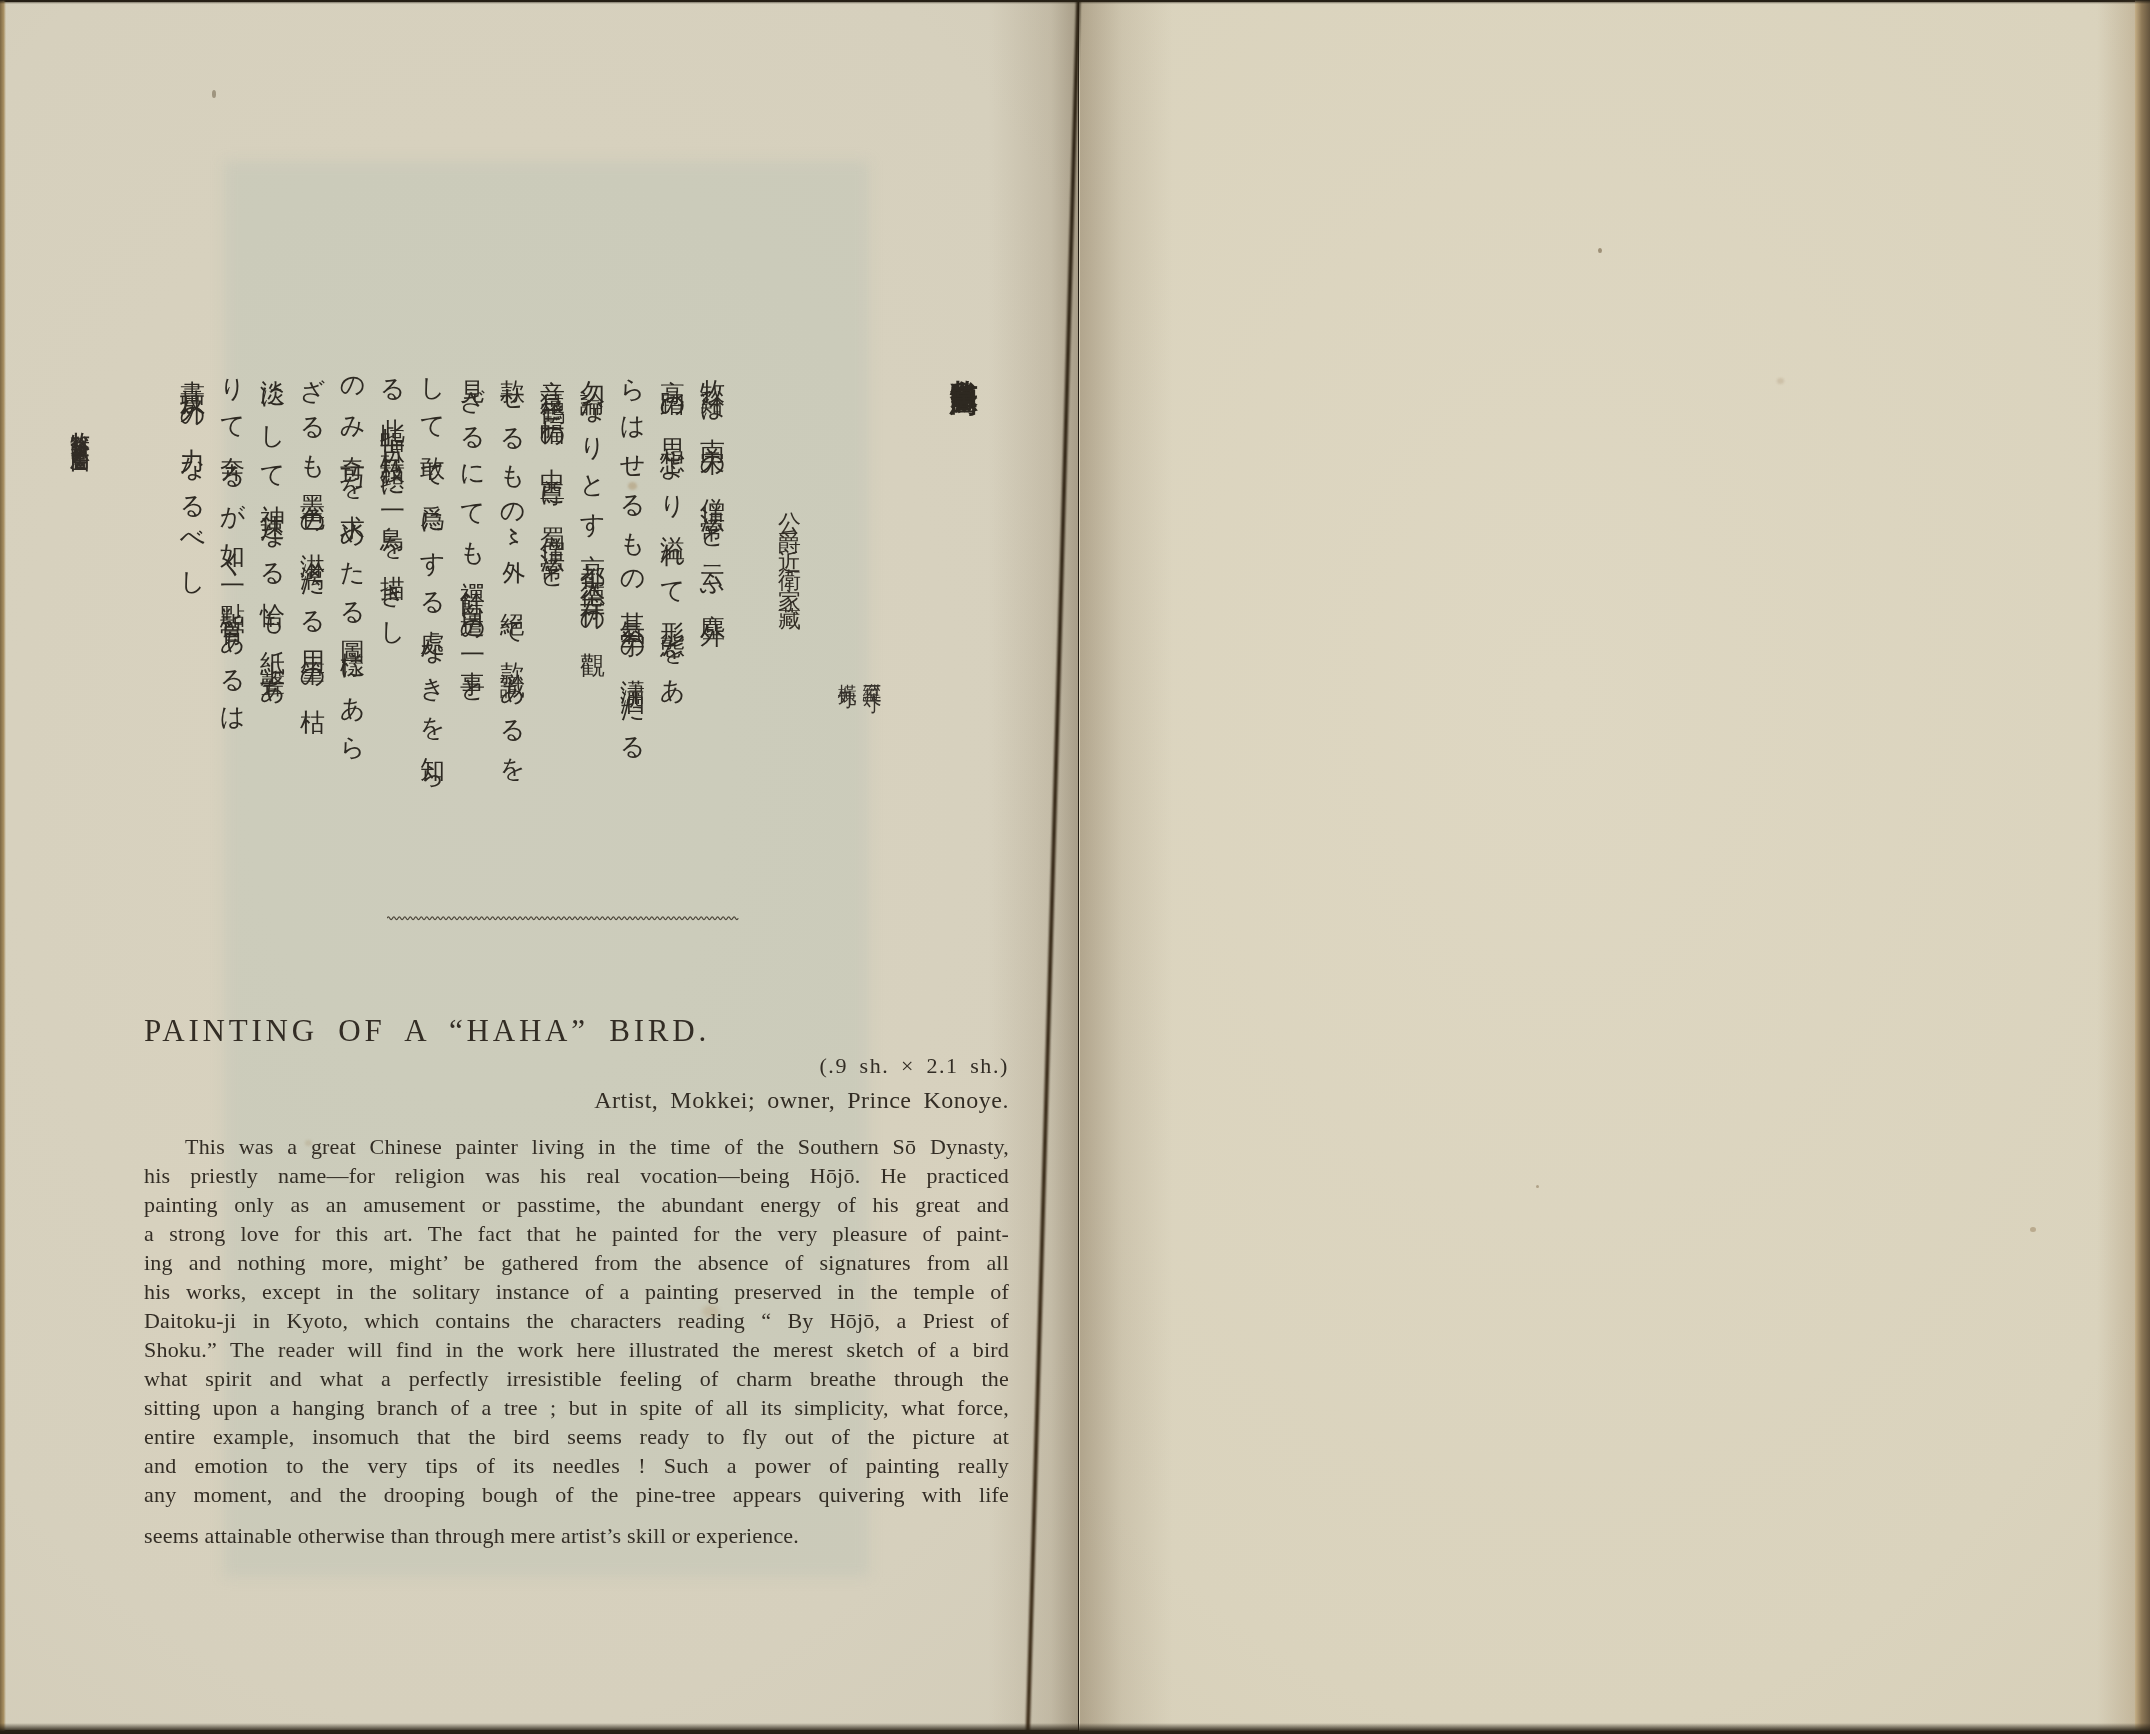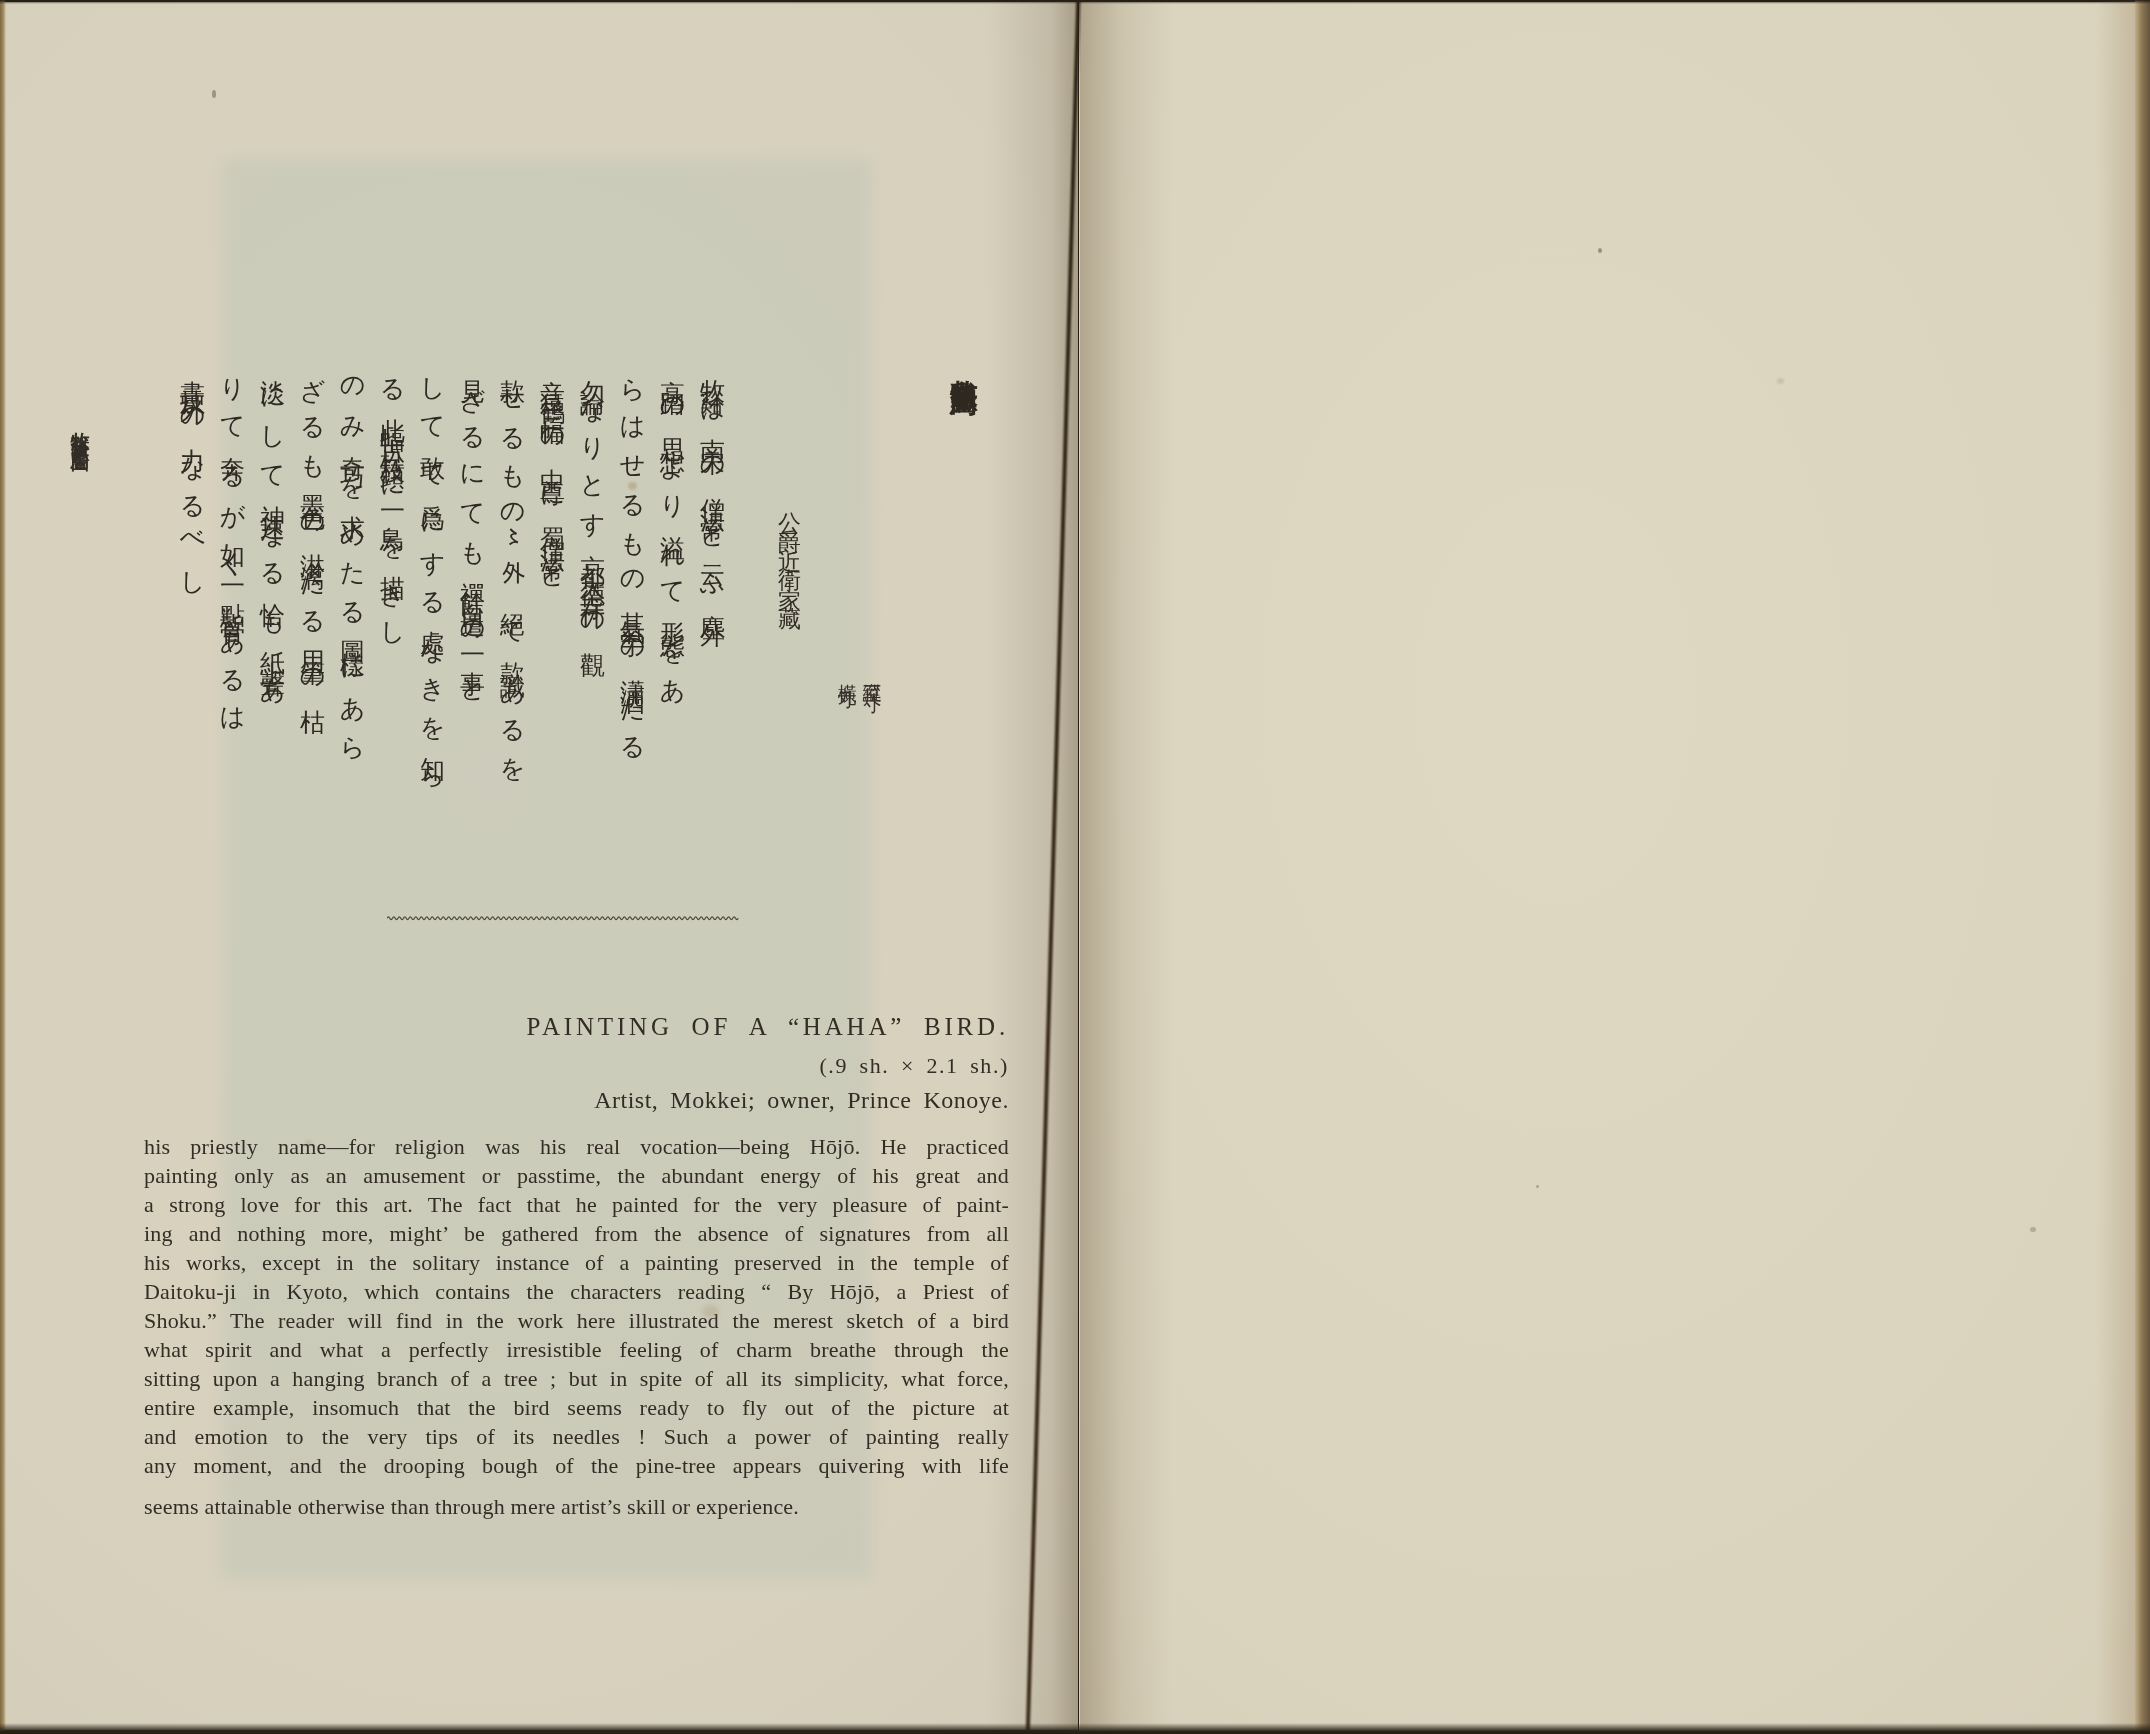--- a/index.html
+++ b/index.html
@@ -80,22 +80,22 @@
   .jp-main .jcol{line-height:40px;}
   .jp-margin{
     position:absolute;left:69px;top:417px;
     font-size:18.7px;letter-spacing:3.8px;line-height:22px;font-weight:bold;color:#322d26;
   }
   
   .wavy{position:absolute;left:387px;top:915px;}
   
   .eng{position:absolute;left:144px;top:0;width:865px;color:#332d25;}
   .eng-heading{
-    position:absolute;top:1013px;width:100%;text-align:right;
-    font-size:25px;letter-spacing:3.8px;word-spacing:8.8px;
+    position:absolute;top:1013px;width:100%;text-align:left;
+    font-size:31px;letter-spacing:3.8px;word-spacing:8.8px;
   }
   .eng-size{
     position:absolute;top:1053px;width:100%;text-align:right;
     font-size:22px;letter-spacing:1.6px;word-spacing:4.4px;
   }
   .eng-credit{
     position:absolute;top:1087px;width:100%;text-align:right;
     font-size:24px;letter-spacing:0.5px;word-spacing:5.5px;
   }
   .eng-para{
@@ -164,20 +164,21 @@
 
 <svg class="wavy" width="354" height="6.6" viewBox="0 0 645 12">
   <path id="wavepath" fill="none" stroke="#4c463a" stroke-width="2.2" d="M0 6 q2.5 -5 5 0 q2.5 5 5 0 q2.5 -5 5 0 q2.5 5 5 0 q2.5 -5 5 0 q2.5 5 5 0 q2.5 -5 5 0 q2.5 5 5 0 q2.5 -5 5 0 q2.5 5 5 0 q2.5 -5 5 0 q2.5 5 5 0 q2.5 -5 5 0 q2.5 5 5 0 q2.5 -5 5 0 q2.5 5 5 0 q2.5 -5 5 0 q2.5 5 5 0 q2.5 -5 5 0 q2.5 5 5 0 q2.5 -5 5 0 q2.5 5 5 0 q2.5 -5 5 0 q2.5 5 5 0 q2.5 -5 5 0 q2.5 5 5 0 q2.5 -5 5 0 q2.5 5 5 0 q2.5 -5 5 0 q2.5 5 5 0 q2.5 -5 5 0 q2.5 5 5 0 q2.5 -5 5 0 q2.5 5 5 0 q2.5 -5 5 0 q2.5 5 5 0 q2.5 -5 5 0 q2.5 5 5 0 q2.5 -5 5 0 q2.5 5 5 0 q2.5 -5 5 0 q2.5 5 5 0 q2.5 -5 5 0 q2.5 5 5 0 q2.5 -5 5 0 q2.5 5 5 0 q2.5 -5 5 0 q2.5 5 5 0 q2.5 -5 5 0 q2.5 5 5 0 q2.5 -5 5 0 q2.5 5 5 0 q2.5 -5 5 0 q2.5 5 5 0 q2.5 -5 5 0 q2.5 5 5 0 q2.5 -5 5 0 q2.5 5 5 0 q2.5 -5 5 0 q2.5 5 5 0 q2.5 -5 5 0 q2.5 5 5 0 q2.5 -5 5 0 q2.5 5 5 0 q2.5 -5 5 0 q2.5 5 5 0 q2.5 -5 5 0 q2.5 5 5 0 q2.5 -5 5 0 q2.5 5 5 0 q2.5 -5 5 0 q2.5 5 5 0 q2.5 -5 5 0 q2.5 5 5 0 q2.5 -5 5 0 q2.5 5 5 0 q2.5 -5 5 0 q2.5 5 5 0 q2.5 -5 5 0 q2.5 5 5 0 q2.5 -5 5 0 q2.5 5 5 0 q2.5 -5 5 0 q2.5 5 5 0 q2.5 -5 5 0 q2.5 5 5 0 q2.5 -5 5 0 q2.5 5 5 0 q2.5 -5 5 0 q2.5 5 5 0 q2.5 -5 5 0 q2.5 5 5 0 q2.5 -5 5 0 q2.5 5 5 0 q2.5 -5 5 0 q2.5 5 5 0 q2.5 -5 5 0 q2.5 5 5 0 q2.5 -5 5 0 q2.5 5 5 0 q2.5 -5 5 0 q2.5 5 5 0 q2.5 -5 5 0 q2.5 5 5 0 q2.5 -5 5 0 q2.5 5 5 0 q2.5 -5 5 0 q2.5 5 5 0 q2.5 -5 5 0 q2.5 5 5 0 q2.5 -5 5 0 q2.5 5 5 0 q2.5 -5 5 0 q2.5 5 5 0 q2.5 -5 5 0 q2.5 5 5 0 q2.5 -5 5 0 q2.5 5 5 0 q2.5 -5 5 0 q2.5 5 5 0 q2.5 -5 5 0 q2.5 5 5 0 q2.5 -5 5 0 q2.5 5 5 0 q2.5 -5 5 0 q2.5 5 5 0 q2.5 -5 5 0 q2.5 5 5 0"></path>
 </svg>
 
 <div class="eng">
   <div class="eng-heading">PAINTING OF A “HAHA” BIRD.</div>
   <div class="eng-size">(.9 sh. × 2.1 sh.)</div>
   <div class="eng-credit">Artist, Mokkei; owner, Prince Konoye.</div>
   <div class="eng-para">
+    <div class="eline first">This was a great Chinese painter living in the time of the Southern Sō Dynasty,</div>
     <div class="eline">his priestly name—for religion was his real vocation—being Hōjō.  He practiced</div>
     <div class="eline">painting only as an amusement or passtime, the abundant energy of his great and</div>
     <div class="eline">a strong love for this art.  The fact that he painted for the very pleasure of paint-</div>
     <div class="eline">ing and nothing more, might’ be gathered from the absence of signatures from all</div>
     <div class="eline">his works, except in the solitary instance of a painting preserved in the temple of</div>
     <div class="eline">Daitoku-ji in Kyoto, which contains the characters reading “ By Hōjō, a Priest of</div>
     <div class="eline">Shoku.”  The reader will find in the work here illustrated the merest sketch of a bird</div>
     <div class="eline">what spirit and what a perfectly irresistible feeling of charm breathe through the</div>
     <div class="eline">sitting upon a hanging branch of a tree ; but in spite of all its simplicity, what force,</div>
     <div class="eline">entire example, insomuch that the bird seems ready to fly out of the picture at</div>

